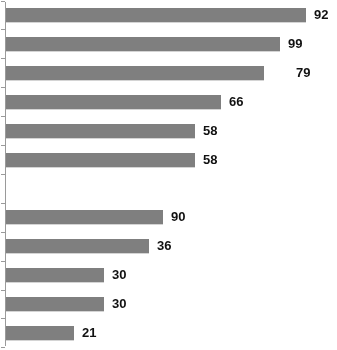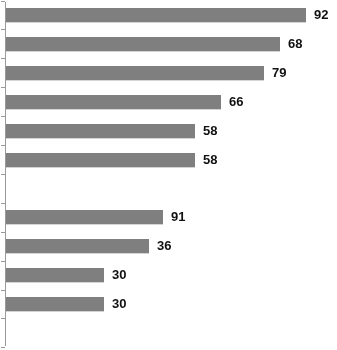--- a/index.html
+++ b/index.html
@@ -73,53 +73,57 @@
 
   <div class="axis-line"></div>
 
   <div class="plot">
       <div class="bar-row" style="top: 8px;">
         <div class="bar" aria-label="92" style="width: 300px; height: 14px; background: rgb(127, 127, 127);"></div>
         <span class="bar-label" style="color: rgb(17, 17, 17);">92</span>
       </div>
       <div class="bar-row" style="top: 36.9px;">
         <div class="bar" aria-label="84" style="width: 274px; height: 14px; background: rgb(127, 127, 127);"></div>
-        <span class="bar-label" style="color: rgb(17, 17, 17);">68</span>
+        <span class="bar-label" style="color: rgb(17, 17, 17);">99</span>
       </div>
-      <div class="bar-row" style="top: 65.8px;">
+      <div class="bar-row" style="top: 65.8px; gap: 24px;">
         <div class="bar" aria-label="79" style="width: 258px; height: 14px; background: rgb(127, 127, 127);"></div>
         <span class="bar-label" style="color: rgb(17, 17, 17);">79</span>
       </div>
       <div class="bar-row" style="top: 94.7px;">
         <div class="bar" aria-label="66" style="width: 215px; height: 14px; background: rgb(127, 127, 127);"></div>
         <span class="bar-label" style="color: rgb(17, 17, 17);">66</span>
       </div>
       <div class="bar-row" style="top: 123.6px;">
         <div class="bar" aria-label="58" style="width: 189px; height: 14px; background: rgb(127, 127, 127);"></div>
         <span class="bar-label" style="color: rgb(17, 17, 17);">58</span>
       </div>
       <div class="bar-row" style="top: 152.5px;">
         <div class="bar" aria-label="58" style="width: 189px; height: 14px; background: rgb(127, 127, 127);"></div>
         <span class="bar-label" style="color: rgb(17, 17, 17);">58</span>
       </div>
       <div class="bar-row" style="top: 210.3px;">
         <div class="bar" aria-label="48" style="width: 157px; height: 14px; background: rgb(127, 127, 127);"></div>
-        <span class="bar-label" style="color: rgb(17, 17, 17);">91</span>
+        <span class="bar-label" style="color: rgb(17, 17, 17);">90</span>
       </div>
       <div class="bar-row" style="top: 239.2px;">
         <div class="bar" aria-label="44" style="width: 143px; height: 14px; background: rgb(127, 127, 127);"></div>
         <span class="bar-label" style="color: rgb(17, 17, 17);">36</span>
       </div>
       <div class="bar-row" style="top: 268.1px;">
         <div class="bar" aria-label="30" style="width: 98px; height: 14px; background: rgb(127, 127, 127);"></div>
         <span class="bar-label" style="color: rgb(17, 17, 17);">30</span>
       </div>
       <div class="bar-row" style="top: 297px;">
         <div class="bar" aria-label="30" style="width: 98px; height: 14px; background: rgb(127, 127, 127);"></div>
         <span class="bar-label" style="color: rgb(17, 17, 17);">30</span>
+      </div>
+      <div class="bar-row" style="top: 325.9px;">
+        <div class="bar" aria-label="21" style="width: 68px; height: 14px; background: rgb(127, 127, 127);"></div>
+        <span class="bar-label" style="color: rgb(17, 17, 17);">21</span>
       </div>
     </div>
 
 <div class="tick" style="top: 1px; background: rgb(154, 154, 154);"></div>
     <div class="tick" style="top: 29px; background: rgb(154, 154, 154);"></div>
     <div class="tick" style="top: 58px; background: rgb(154, 154, 154);"></div>
     <div class="tick" style="top: 87px; background: rgb(154, 154, 154);"></div>
     <div class="tick" style="top: 116px; background: rgb(154, 154, 154);"></div>
     <div class="tick" style="top: 145px; background: rgb(154, 154, 154);"></div>
     <div class="tick" style="top: 174px; background: rgb(154, 154, 154);"></div>

